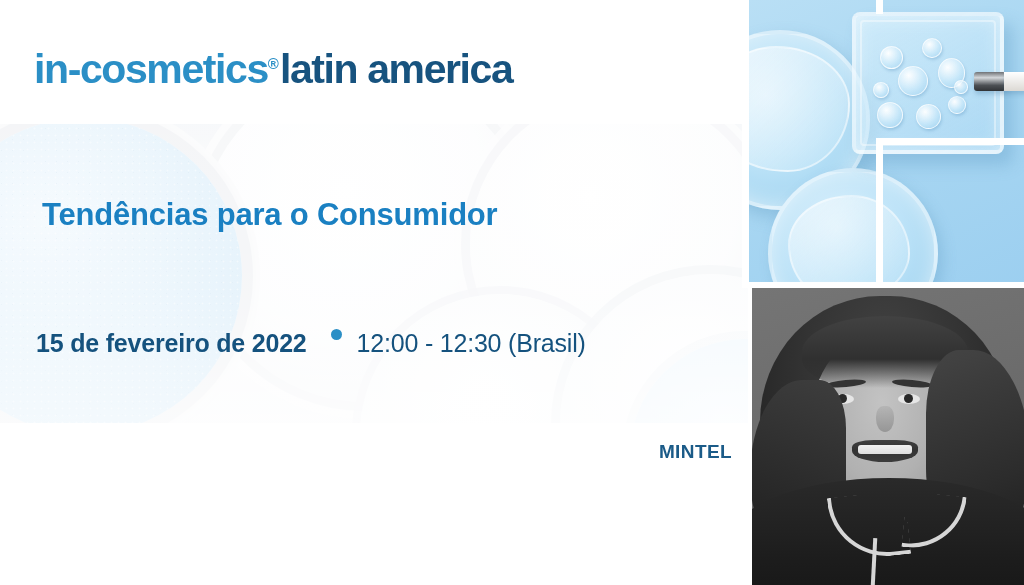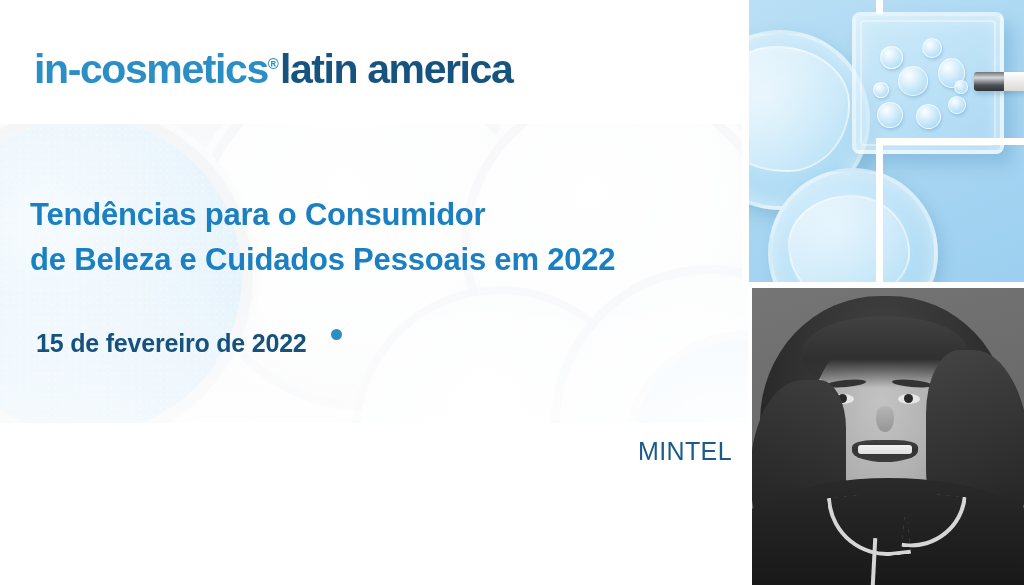--- a/index.html
+++ b/index.html
@@ -54,33 +54,33 @@
       background: linear-gradient(180deg, rgba(255,255,255,.52) 0%, rgba(255,255,255,.58) 55%, rgba(255,255,255,.80) 100%); }
 
   
   #logo-wrap{ position:absolute; left:34px; top:46px; white-space:nowrap; }
   .logo-txt{ font-weight:700; letter-spacing:-1.4px; }
   #logo-incosmetics{ font-size:41px; color:#2b8fc6; }
   #logo-reg{ font-size:15px; color:#2b8fc6; vertical-align:14px; letter-spacing:0; }
   #logo-latin{ font-size:41px; color:#17537f; margin-left:1px; }
 
   
-  #title-block{ position:absolute; left:30px; top:192px; width:690px; }
+  #title-block{ position:absolute; left:42px; top:192px; width:690px; }
   .title-line{ font-size:31px; font-weight:700; color:#1a80c2; line-height:45px; letter-spacing:-.2px; white-space:nowrap; }
 
   #date-row{ position:absolute; left:36px; top:329px; display:flex; align-items:flex-start; white-space:nowrap; }
   #date-text{ font-size:25px; font-weight:700; color:#15527e; letter-spacing:-.2px; }
   #date-bullet{ width:11px; height:11px; border-radius:50%; background:#2b8fc6; margin:0 15px 0 24px; }
   #time-text{ font-size:25px; font-weight:400; color:#15527e; letter-spacing:-.2px; }
 
   
   #speaker-block{ position:absolute; left:180px; top:438px; width:552px; text-align:right; }
   #speaker-name{ font-size:35px; font-weight:700; color:#16527e; letter-spacing:-.2px; line-height:44px; }
   #speaker-role{ font-size:19px; font-weight:400; color:#1b5b88; line-height:27px; letter-spacing:-.1px; }
-  #speaker-company{ font-size:25px; font-weight:400; color:#1b5b88; line-height:27px; letter-spacing:.4px; }
+  #speaker-company{ font-size:19px; font-weight:700; color:#1b5b88; line-height:27px; letter-spacing:.4px; }
 
   
   #lab-panel{ position:absolute; left:748px; top:0; width:276px; height:288px; overflow:hidden;
       background: linear-gradient(155deg,#b9dff5 0%, #a9d7f2 45%, #9ccff0 100%); }
   
   #petri-1{ position:absolute; left:-58px; top:30px; width:180px; height:180px; border-radius:50%;
       background: radial-gradient(circle at 42% 36%, #dff2fc 0%, #bfe4f8 42%, #a6d7f2 74%, #8cc8ea 100%);
       border:4px solid rgba(255,255,255,.55);
       box-shadow: inset 0 0 22px rgba(255,255,255,.6), 6px 8px 16px rgba(90,150,190,.35); }
   #petri-1-gel{ position:absolute; left:-40px; top:46px; width:142px; height:126px; border-radius:48% 52% 44% 56%/52% 46% 54% 48%;
@@ -179,26 +179,26 @@
       </div>
       <div id="bg-veil"></div>
     </div>
 
     <div id="logo-wrap">
       <span class="logo-txt" id="logo-incosmetics">in-cosmetics</span><span class="logo-txt" id="logo-reg">®</span><span class="logo-txt" id="logo-latin">latin america</span>
     </div>
 
     <div id="title-block">
       <div class="title-line">Tendências para o Consumidor</div>
-      <div class="title-line">de Beleza e Cuidados Pessoais em 2022</div>
     </div>
 
     <div id="date-row">
       <span id="date-text">15 de fevereiro de 2022</span>
       <span id="date-bullet"></span>
+      <span id="time-text">12:00 - 12:30 (Brasil)</span>
     </div>
 
     <div id="speaker-block">
       <div id="speaker-company">MINTEL</div>
     </div>
   </div>
 
   <div id="lab-panel">
     <div id="petri-1"></div>
     <div id="petri-1-gel"></div>

